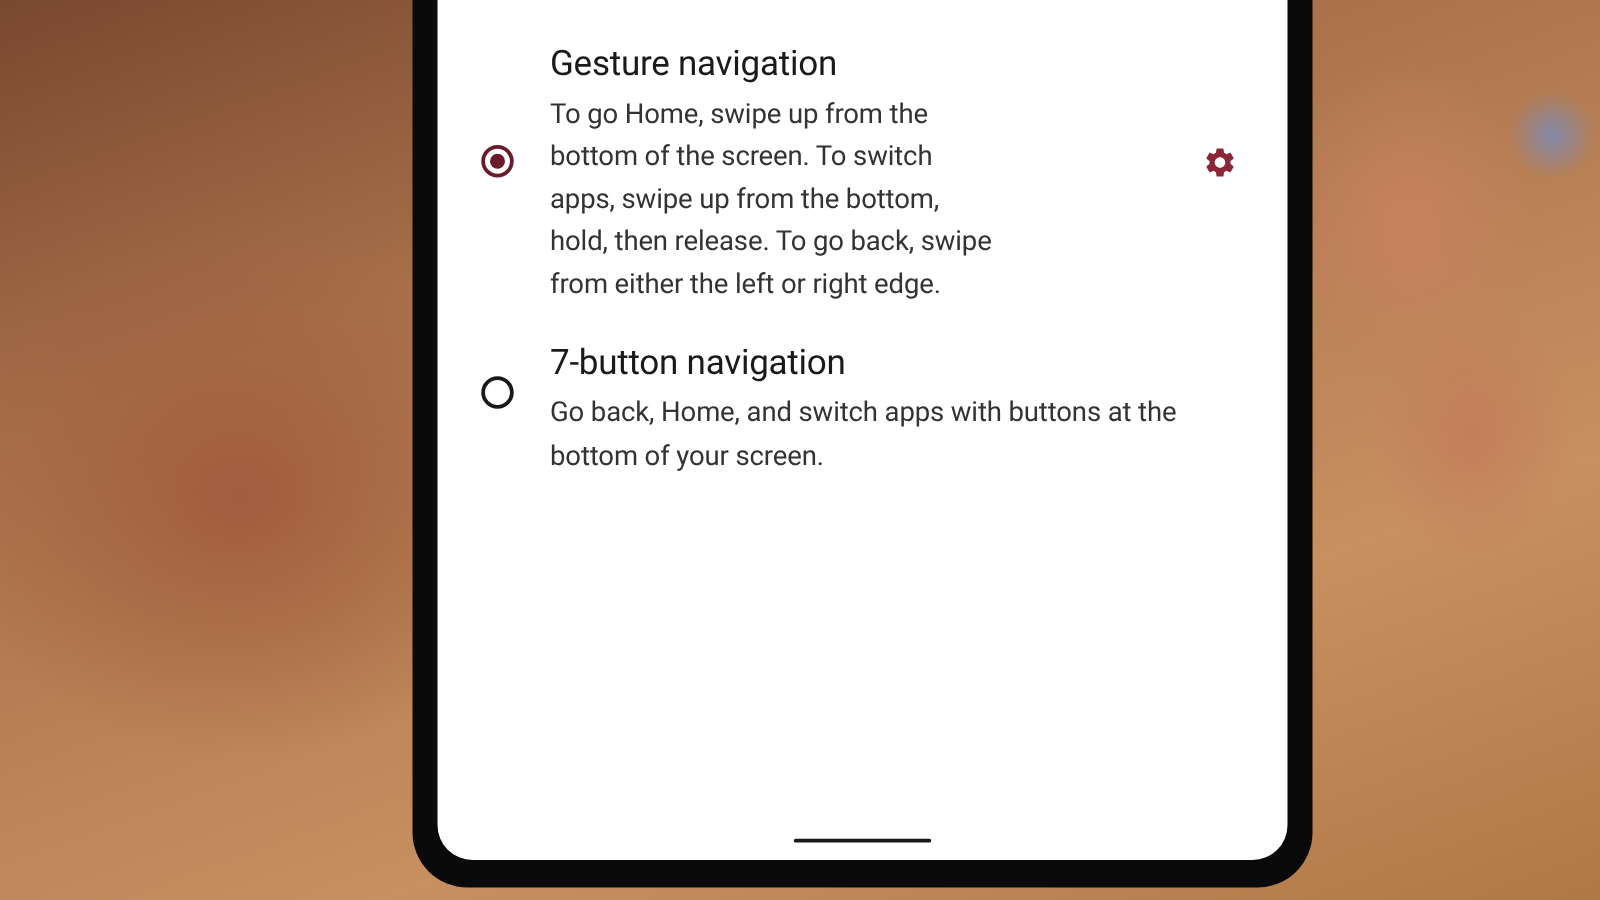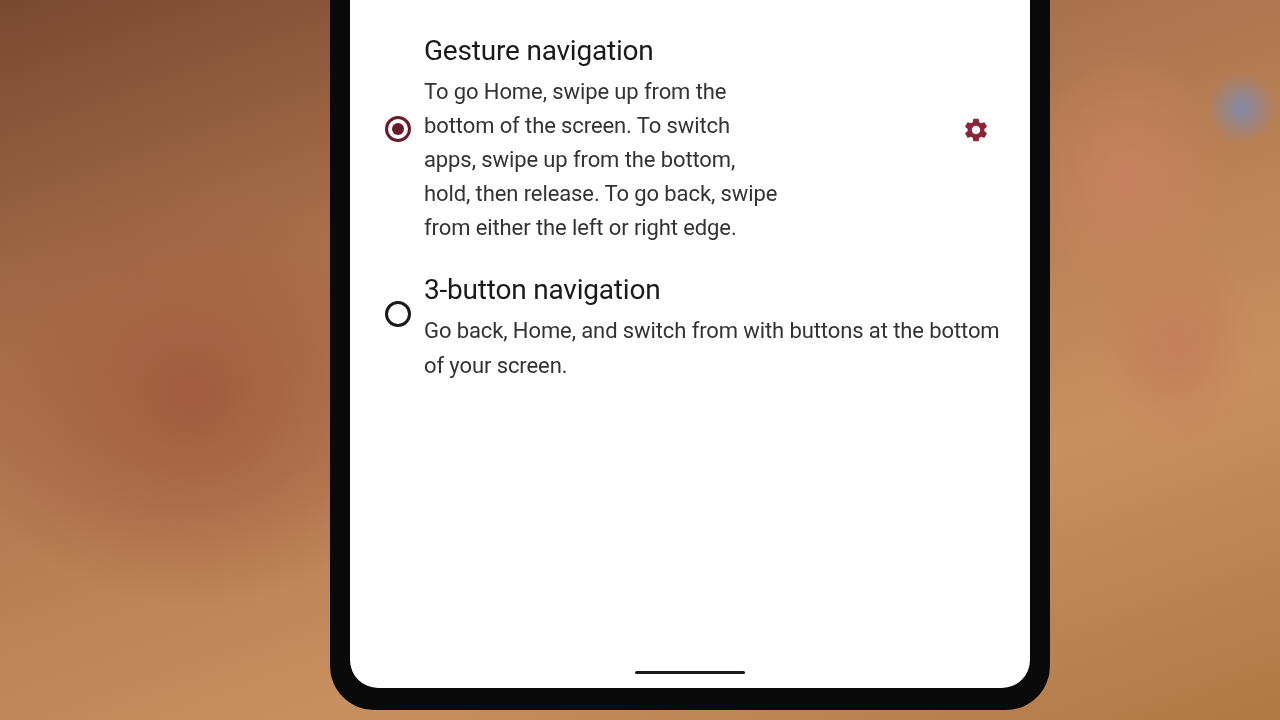--- a/index.html
+++ b/index.html
@@ -49,21 +49,21 @@
       border-radius: 0 0 28px 28px;
       padding: 30px 30px 10px 30px;
       display: flex;
       flex-direction: column;
       position: relative;
     }
     .option-row {
       display: flex;
       align-items: flex-start;
       padding: 14px 0;
-      gap: 8px;
+      gap: 24px;
     }
     .radio-col {
       flex-shrink: 0;
       width: 36px;
       display: flex;
       justify-content: center;
       padding-top: 82px;
     }
     .option-row:nth-child(2) .radio-col {
       padding-top: 28px;
@@ -162,21 +162,21 @@
             </svg>
           </div>
         </div>
       </div>
 
       <div class="option-row">
         <div class="radio-col">
           <div class="radio"></div>
         </div>
         <div class="text-col">
-          <div class="option-title">3-button navigation</div>
-          <div class="option-desc">Go back, Home, and switch from with buttons at the bottom of your screen.</div>
+          <div class="option-title">7-button navigation</div>
+          <div class="option-desc">Go back, Home, and switch apps with buttons at the bottom of your screen.</div>
         </div>
       </div>
 
       <div class="nav-handle"></div>
     </div>
   </div>
 </div>
 
 </body></html>

